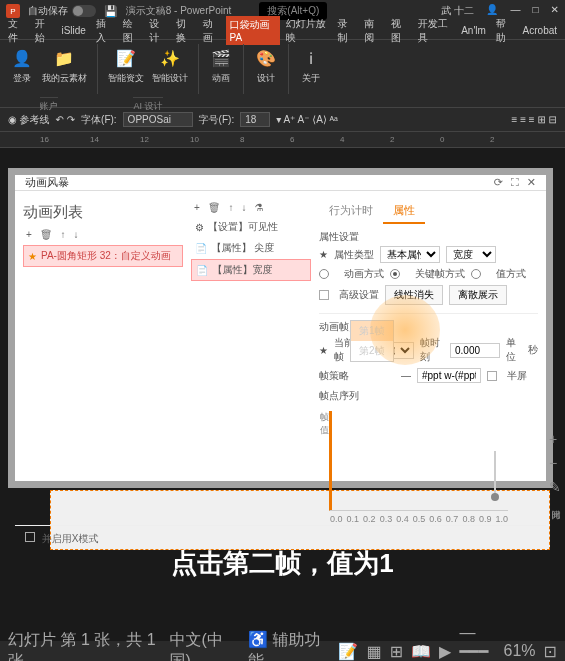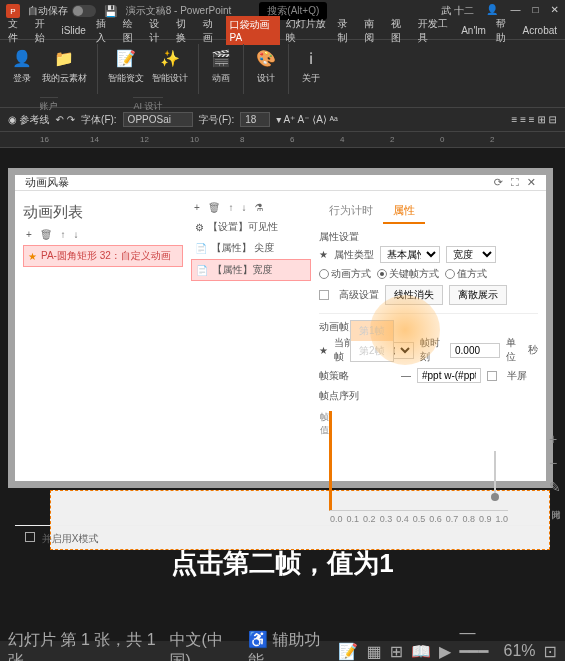--- a/index.html
+++ b/index.html
@@ -41,21 +41,21 @@
 .anim-item{background:#fdd;border:1px solid #f99;padding:3px 4px;font-size:10px;color:#c44;display:flex;align-items:center;gap:4px;margin-top:2px}
 .anim-star{color:#e80}
 .action-item{padding:3px 4px;font-size:10px;color:#555;display:flex;align-items:center;gap:4px;margin-top:1px}
 .action-item.sel{background:#fdd;border:1px solid #f99}
 .tabs{display:flex;font-size:11px;color:#888}
 .tab{padding:4px 10px;cursor:pointer}
 .tab.active{color:#e70;border-bottom:2px solid #e70}
 .prop-section{padding:6px 0;font-size:10px;color:#555}
 .prop-row{display:flex;align-items:center;gap:6px;padding:2px 0}
 .prop-label{font-size:10px}
-.radio{display:flex;align-items:center;gap:2px}
+.radio{display:flex;align-items:center;gap:15px}
 .radio-dot{width:10px;height:10px;border:1px solid #888;border-radius:50%;display:inline-block}
 .radio-dot.on::after{content:"";display:block;width:4px;height:4px;background:#555;border-radius:50%;margin:2px}
 .prop-input{border:1px solid #ccc;padding:1px 4px;font-size:10px;width:50px}
 .prop-select{border:1px solid #ccc;padding:1px 2px;font-size:10px;background:#fff;width:50px}
 .prop-btn{border:1px solid #ccc;padding:2px 8px;font-size:10px;background:#f8f8f8}
 .highlight-circle{position:absolute;width:70px;height:70px;border-radius:50%;background:radial-gradient(circle,rgba(255,180,80,0.7),rgba(255,180,80,0.1));top:295px;left:370px;z-index:20;pointer-events:none}
 .dropdown-open{position:absolute;top:320px;left:350px;background:#fff;border:1px solid #ccc;z-index:15;font-size:10px}
 .dropdown-open div{padding:3px 8px}
 .dropdown-open div.sel{background:#fdb}
 .chart-area{height:100px;position:relative;margin-top:8px;border-left:1px solid #e70;border-bottom:1px solid #ccc;margin-left:10px;margin-right:30px}

